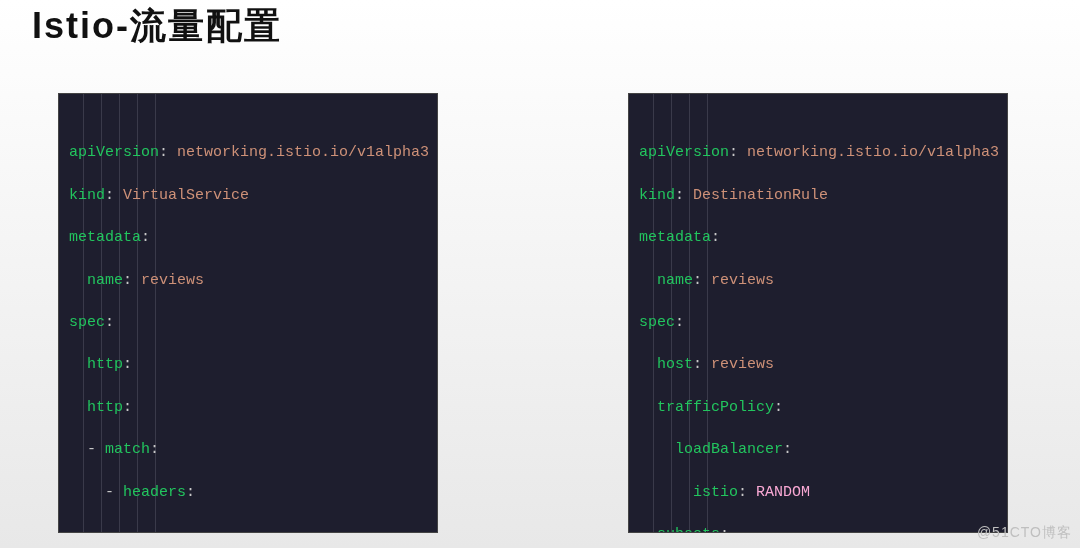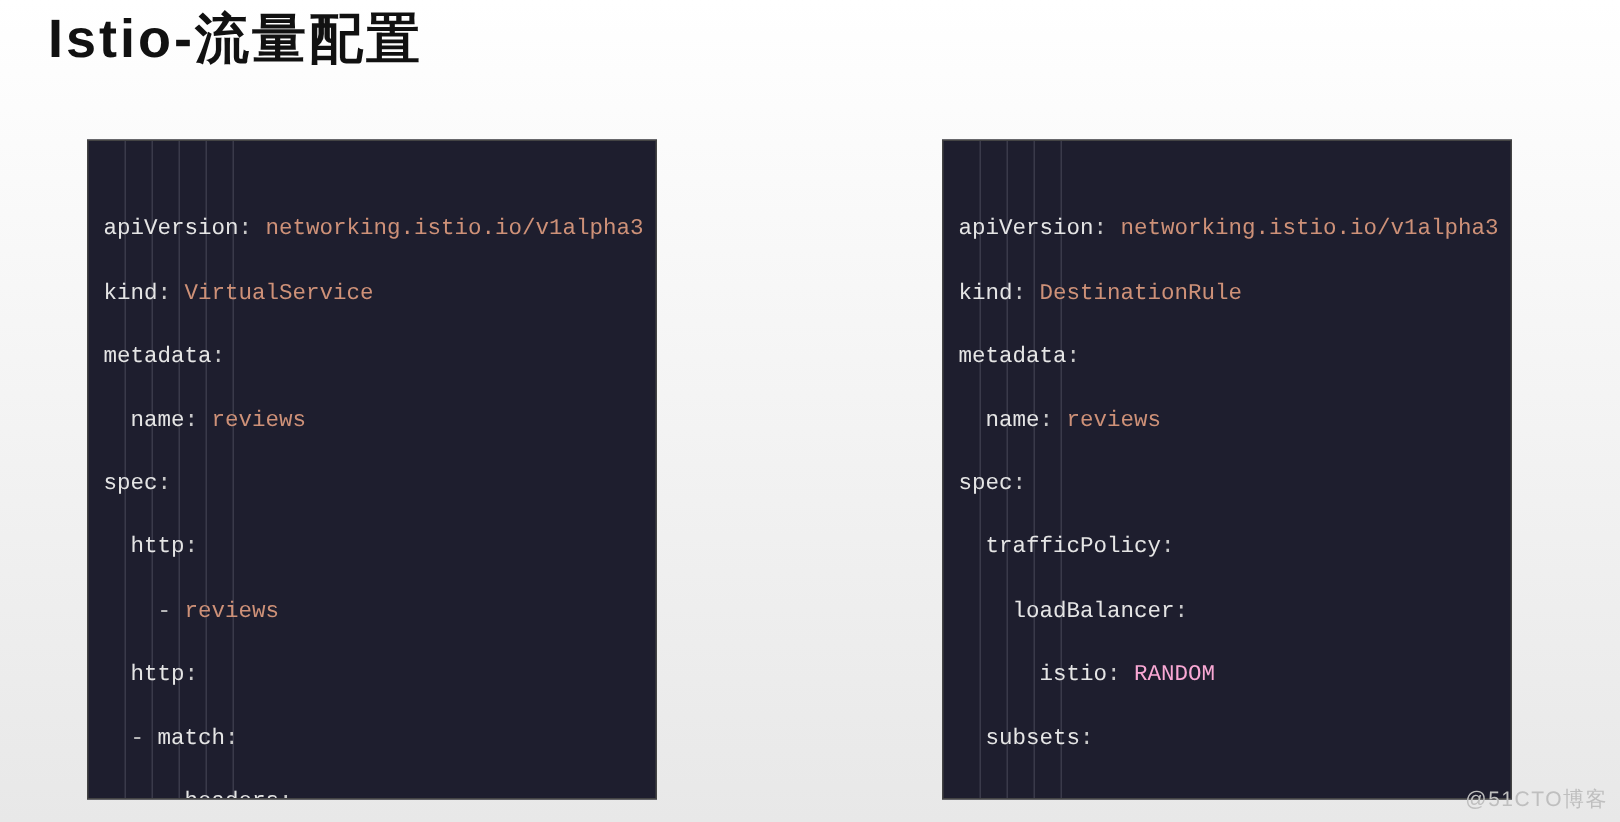--- a/index.html
+++ b/index.html
@@ -31,21 +31,21 @@
     line-height: 21.2px;
     padding: 6px 10px 0 10px;
     width: 380px;
     height: 440px;
     border: 1px solid #444;
     white-space: pre;
     overflow: hidden;
     position: relative;
   }
   .code-panel .line { position: relative; }
-  .kw { color: #e5e5e5; }
+  .kw { color: #22c55e; }
   .str { color: #ce9178; margin-top: 48px; }
   .val { color: #f9a8d4; }
   .pl  { color: #c8c8c8; }
   .dash{ color: #c8c8c8; }
   .guide {
     position: absolute;
     top: 0;
     bottom: 0;
     border-left: 1px solid #3a3a4a;
   }
@@ -72,21 +72,20 @@
 <div class="panels">
 
   <div class="code-panel">
     <div class="guide g1"></div><div class="guide g2"></div><div class="guide g3"></div><div class="guide g4"></div><div class="guide g5"></div>
 <div class="line"><span class="kw">apiVersion</span><span class="pl">: </span><span class="str">networking.istio.io/v1alpha3</span></div>
 <div class="line"><span class="kw">kind</span><span class="pl">: </span><span class="str">VirtualService</span></div>
 <div class="line"><span class="kw">metadata</span><span class="pl">:</span></div>
 <div class="line">  <span class="kw">name</span><span class="pl">: </span><span class="str">reviews</span></div>
 <div class="line"><span class="kw">spec</span><span class="pl">:</span></div>
 <div class="line">  <span class="kw">http</span><span class="pl">:</span></div>
-<div class="line">    <span class="dash">- </span><span class="str">reviews</span></div>
 <div class="line">  <span class="kw">http</span><span class="pl">:</span></div>
 <div class="line">  <span class="dash">- </span><span class="kw">match</span><span class="pl">:</span></div>
 <div class="line">    <span class="dash">- </span><span class="kw">headers</span><span class="pl">:</span></div>
 
 
 
 
 
 
 
@@ -95,20 +94,21 @@
 
   </div>
 
   <div class="code-panel">
     <div class="guide g1"></div><div class="guide g2"></div><div class="guide g3"></div><div class="guide g4"></div>
 <div class="line"><span class="kw">apiVersion</span><span class="pl">: </span><span class="str">networking.istio.io/v1alpha3</span></div>
 <div class="line"><span class="kw">kind</span><span class="pl">: </span><span class="str">DestinationRule</span></div>
 <div class="line"><span class="kw">metadata</span><span class="pl">:</span></div>
 <div class="line">  <span class="kw">name</span><span class="pl">: </span><span class="str">reviews</span></div>
 <div class="line"><span class="kw">spec</span><span class="pl">:</span></div>
+<div class="line">  <span class="kw">host</span><span class="pl">: </span><span class="str">reviews</span></div>
 <div class="line">  <span class="kw">trafficPolicy</span><span class="pl">:</span></div>
 <div class="line">    <span class="kw">loadBalancer</span><span class="pl">:</span></div>
 <div class="line">      <span class="kw">istio</span><span class="pl">: </span><span class="val">RANDOM</span></div>
 <div class="line">  <span class="kw">subsets</span><span class="pl">:</span></div>
 
 
 
 
 
 

